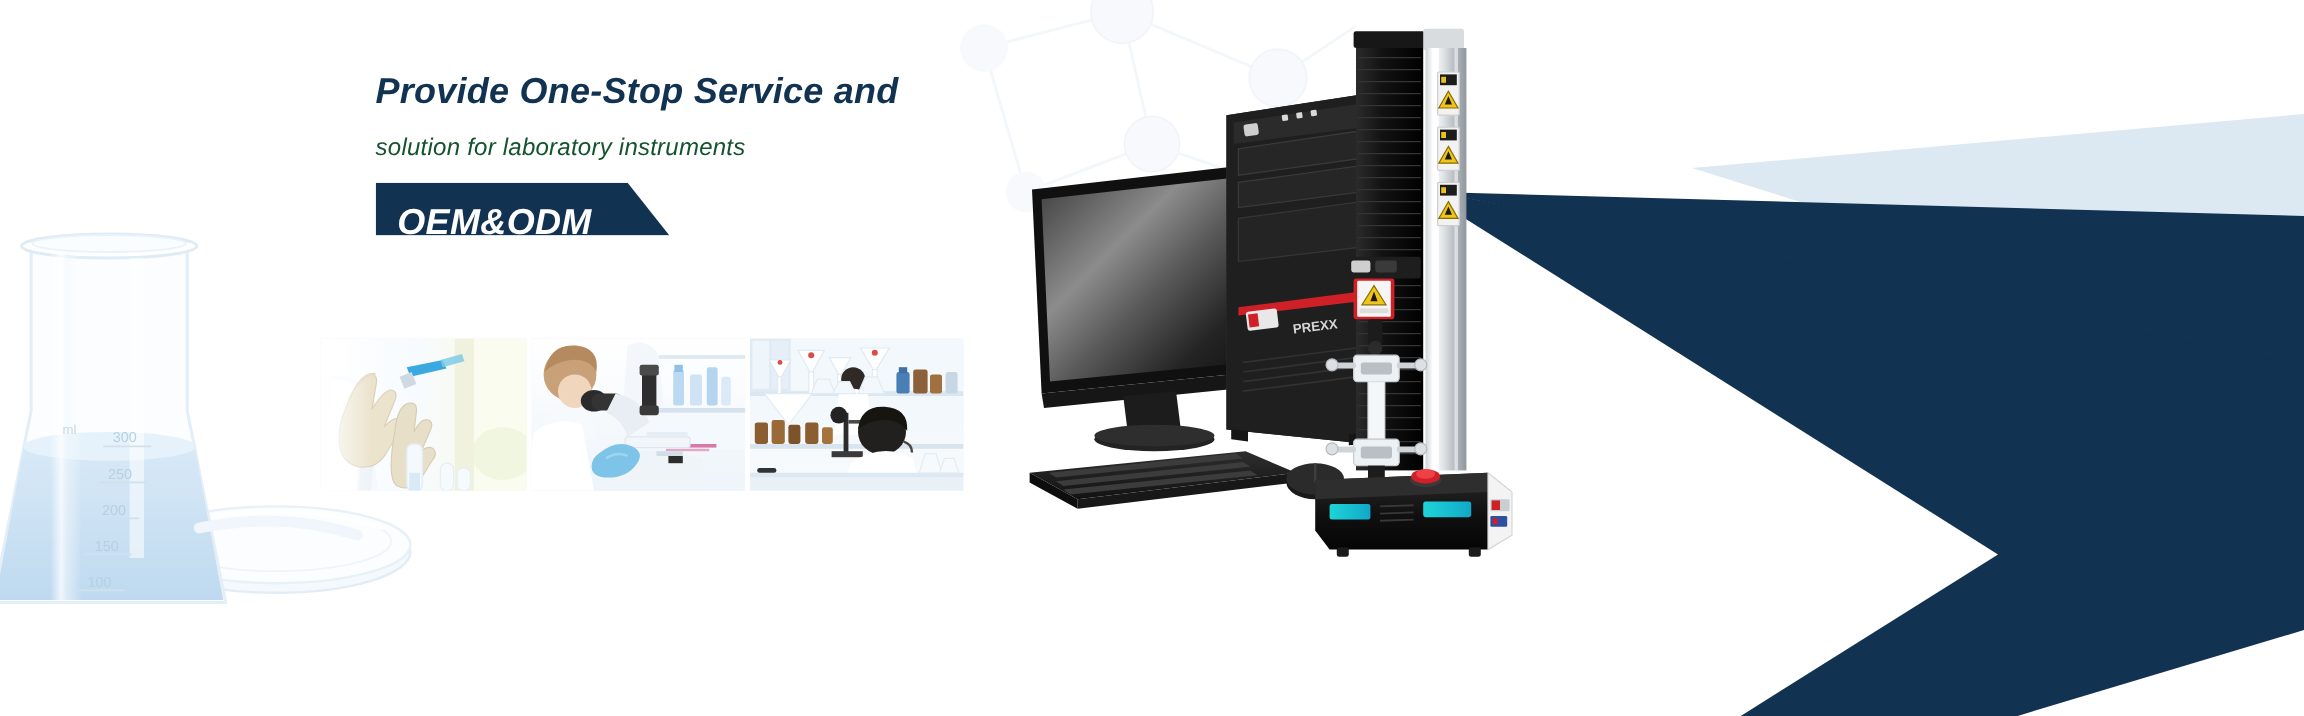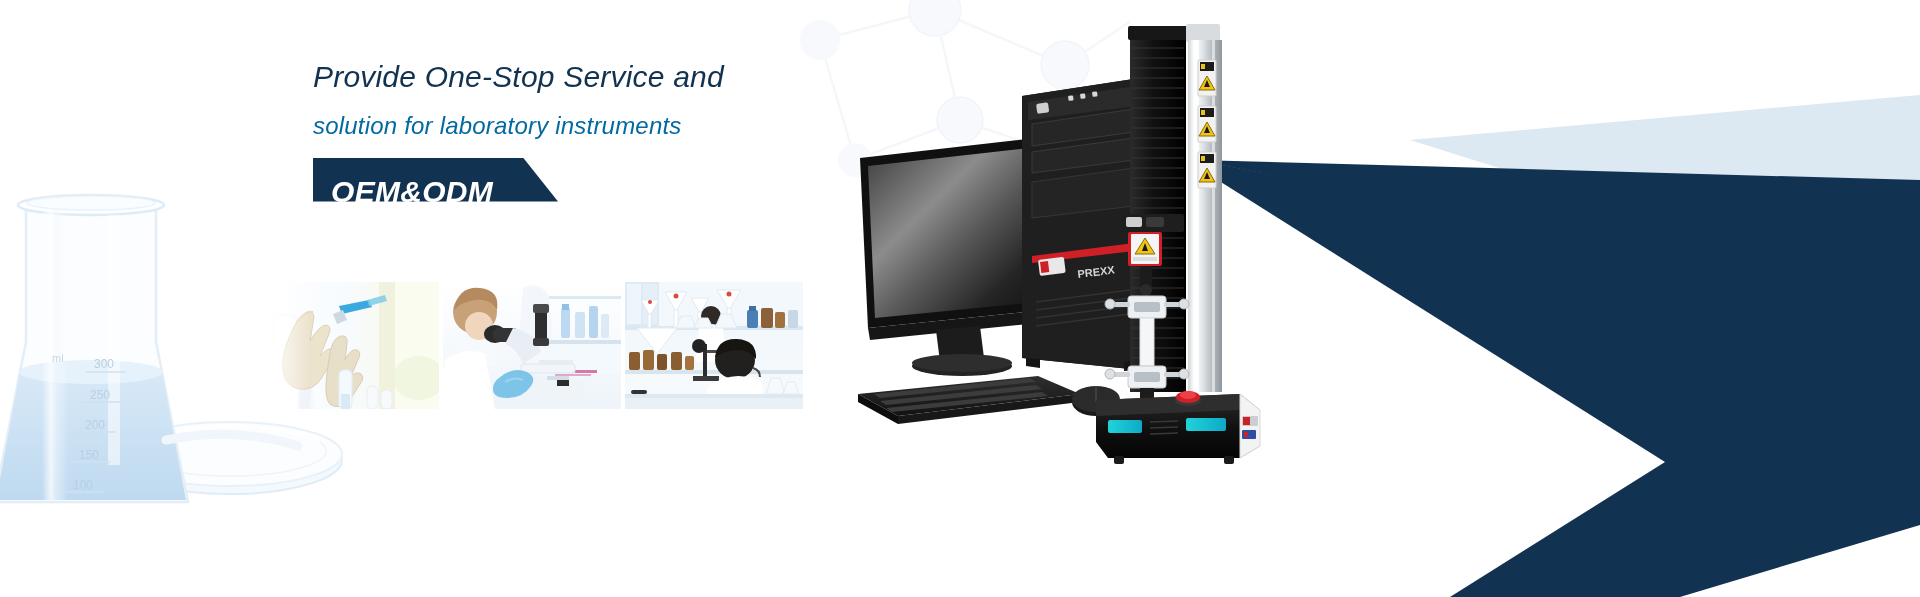--- a/index.html
+++ b/index.html
@@ -12,25 +12,25 @@
   .molecule-wm { position:absolute; left:760px; top:-30px; width:520px; height:260px; opacity:.5; pointer-events:none; }
 
   .arrow-layer { position:absolute; right:0; top:0; width:800px; height:597px; pointer-events:none; }
 
   
   .glassware { position:absolute; left:-10px; top:110px; width:400px; height:400px; }
 
   
   .copy { position:absolute; left:313px; top:58px; width:700px; }
   .headline {
-    font-size:30px; font-weight:normal; font-style:italic; color:#123252;
+    font-size:30px; font-weight:bold; font-style:italic; color:#123252;
     letter-spacing:.2px; line-height:1.28; white-space:nowrap;
   }
   .subhead {
-    font-size:24px; font-style:italic; color:#0369a1; font-weight:500;
+    font-size:20px; font-style:italic; color:#14532d; font-weight:500;
     letter-spacing:.2px; line-height:1.3; margin-top:14px; white-space:nowrap;
   }
   .badge-wrap { margin-top:16px; position:relative; height:44px; width:245px; }
   .badge-shape {
     position:absolute; left:0; top:0; width:245px; height:44px;
     background:#123252;
     clip-path:polygon(0 0, 210px 0, 245px 44px, 0 44px);
   }
   .badge-text {
     position:absolute; left:18px; top:12px; height:44px; line-height:44px;

